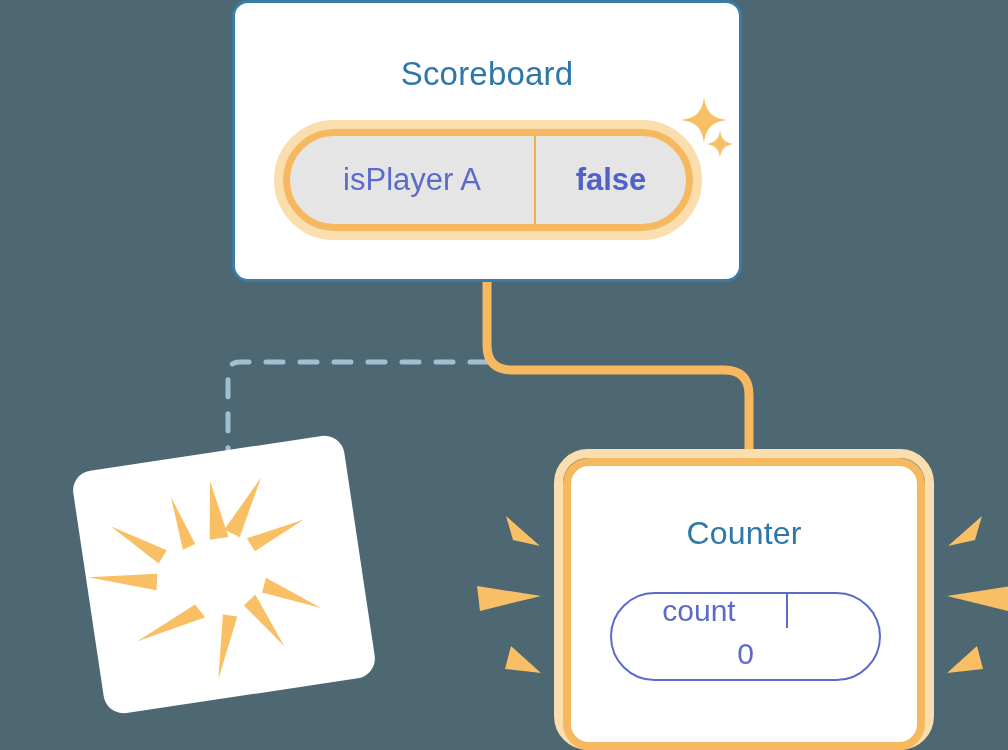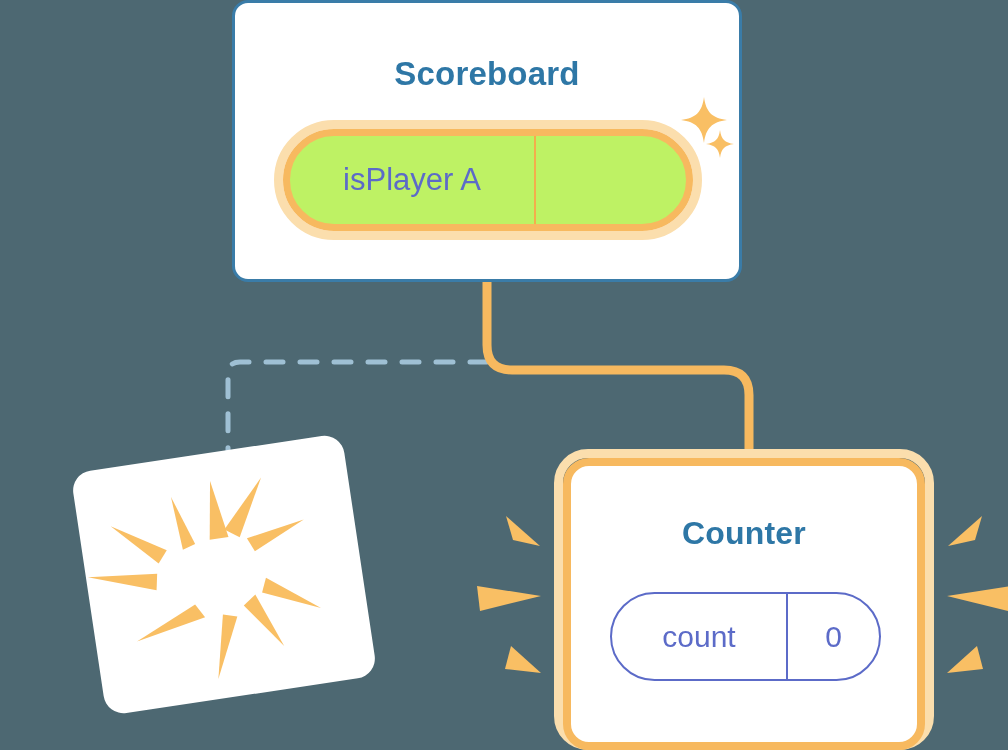--- a/index.html
+++ b/index.html
@@ -42,21 +42,21 @@
     background: #ffffff;
     border: 3px solid #3a7ca8;
     border-radius: 16px;
     box-sizing: border-box;
     z-index: 4;
   }
   .card-title {
     text-align: center;
     color: #2e77a6;
     font-size: 33px;
-    font-weight: 700;
+    font-weight: 400;
     letter-spacing: 0.2px;
   }
   .scoreboard-card .card-title {
     margin-top: 52px;
   }
 
   
   .pill-glow {
     position: absolute;
     left: 274px;
@@ -70,21 +70,21 @@
   }
   .pill-solid {
     position: absolute;
     left: 283px;
     top: 129px;
     width: 410px;
     height: 102px;
     border: 7px solid #f7b95f;
     border-radius: 51px;
     box-sizing: border-box;
-    background: #bef264;
+    background: #e5e5e5;
     display: flex;
     align-items: stretch;
     z-index: 6;
     overflow: hidden;
   }
   .pill-solid .pill-key {
     width: 246px;
     display: flex;
     align-items: center;
     justify-content: center;
@@ -147,20 +147,21 @@
     width: 271px;
     height: 89px;
     background: #ffffff;
     border: 2px solid #5c6bc8;
     border-radius: 45px;
     box-sizing: border-box;
     display: flex;
     align-items: stretch;
     z-index: 6;
     overflow: hidden;
+    flex-direction: column;
   }
   .count-pill .pill-key {
     width: 176px;
     display: flex;
     align-items: center;
     justify-content: center;
     color: #5c6bc8;
     font-size: 30px;
     border-right: 2px solid #5c6bc8;
     box-sizing: border-box;
@@ -255,20 +256,21 @@
     <div class="pill-key">count</div>
     <div class="pill-val">0</div>
   </div>
 
   <div class="scoreboard-card">
     <div class="card-title">Scoreboard</div>
   </div>
   <div class="pill-glow"></div>
   <div class="pill-solid">
     <div class="pill-key">isPlayer A</div>
+    <div class="pill-val">false</div>
   </div>
 
   <div class="sparkle sparkle-lg">
     <svg width="46" height="46" viewBox="0 0 46 46">
       <path d="M23 0 C25 15 31 21 46 23 C31 25 25 31 23 46 C21 31 15 25 0 23 C15 21 21 15 23 0 Z" fill="#f9bf64"></path>
     </svg>
   </div>
   <div class="sparkle sparkle-sm">
     <svg width="28" height="28" viewBox="0 0 28 28">
       <path d="M14 0 C15.2 9.2 18.8 12.8 28 14 C18.8 15.2 15.2 18.8 14 28 C12.8 18.8 9.2 15.2 0 14 C9.2 12.8 12.8 9.2 14 0 Z" fill="#f9bf64"></path>

